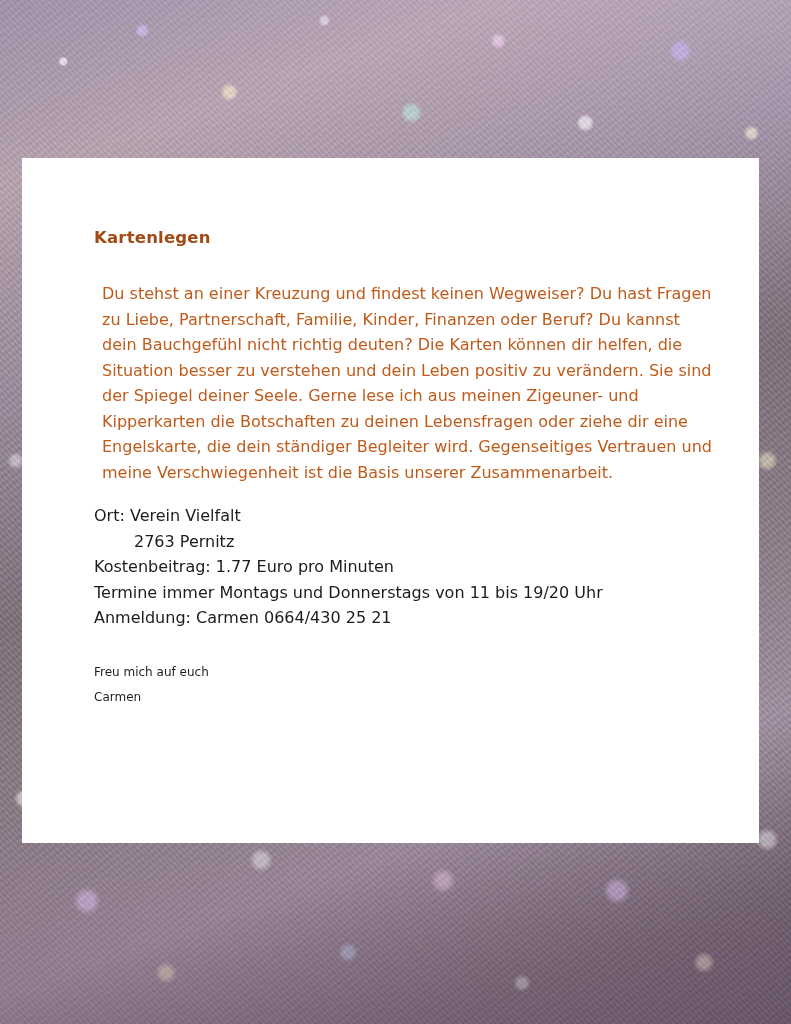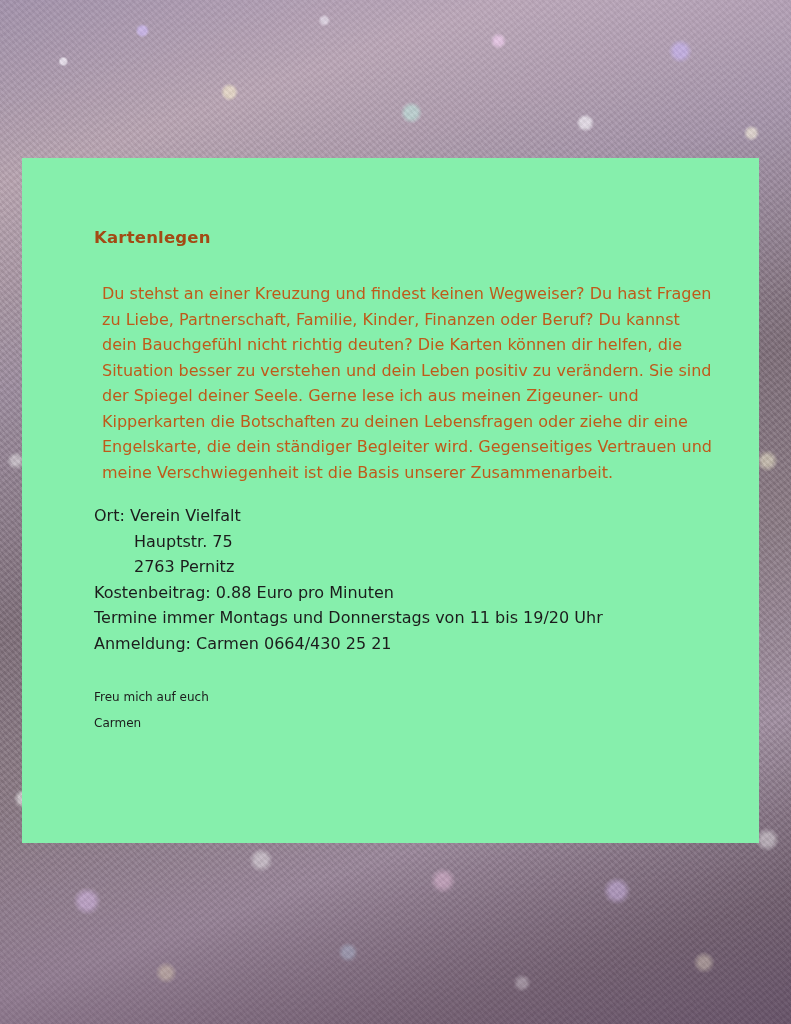--- a/index.html
+++ b/index.html
@@ -84,21 +84,21 @@
     background: linear-gradient(0deg, rgba(120,95,120,0.45), rgba(120,95,120,0) 100%);
   }
 
   
   .card {
     position: absolute;
     left: 22px;
     top: 158px;
     width: 737px;
     height: 685px;
-    background: #86efac;
+    background: #ffffff;
     box-sizing: border-box;
     padding: 15px;
   }
 
   .content {
     position: absolute;
     left: 72px;
     top: 70px;
     right: 30px;
   }
@@ -150,23 +150,22 @@
 
   <div class="card">
     <div class="content">
 
       <h1 class="heading">Kartenlegen</h1>
 
       <p class="intro">Du stehst an einer Kreuzung und findest keinen Wegweiser? Du hast Fragen zu Liebe, Partnerschaft, Familie, Kinder, Finanzen oder Beruf? Du kannst dein Bauchgefühl nicht richtig deuten? Die Karten können dir helfen, die Situation besser zu verstehen und dein Leben positiv zu verändern. Sie sind der Spiegel deiner Seele. Gerne lese ich aus meinen Zigeuner- und Kipperkarten die Botschaften zu deinen Lebensfragen oder ziehe dir eine Engelskarte, die dein ständiger Begleiter wird. Gegenseitiges Vertrauen und meine Verschwiegenheit ist die Basis unserer Zusammenarbeit.</p>
 
       <div class="details">
         <div>Ort: Verein Vielfalt</div>
-        <div class="indent">Hauptstr. 75</div>
         <div class="indent">2763 Pernitz</div>
-        <div>Kostenbeitrag: 0.88 Euro pro Minuten</div>
+        <div>Kostenbeitrag: 1.77 Euro pro Minuten</div>
         <div>Termine immer Montags und Donnerstags von 11 bis 19/20 Uhr</div>
         <div>Anmeldung: Carmen 0664/430 25 21</div>
       </div>
 
       <div class="closing">
         <div>Freu mich auf euch</div>
         <div>Carmen</div>
       </div>
 
     </div>

